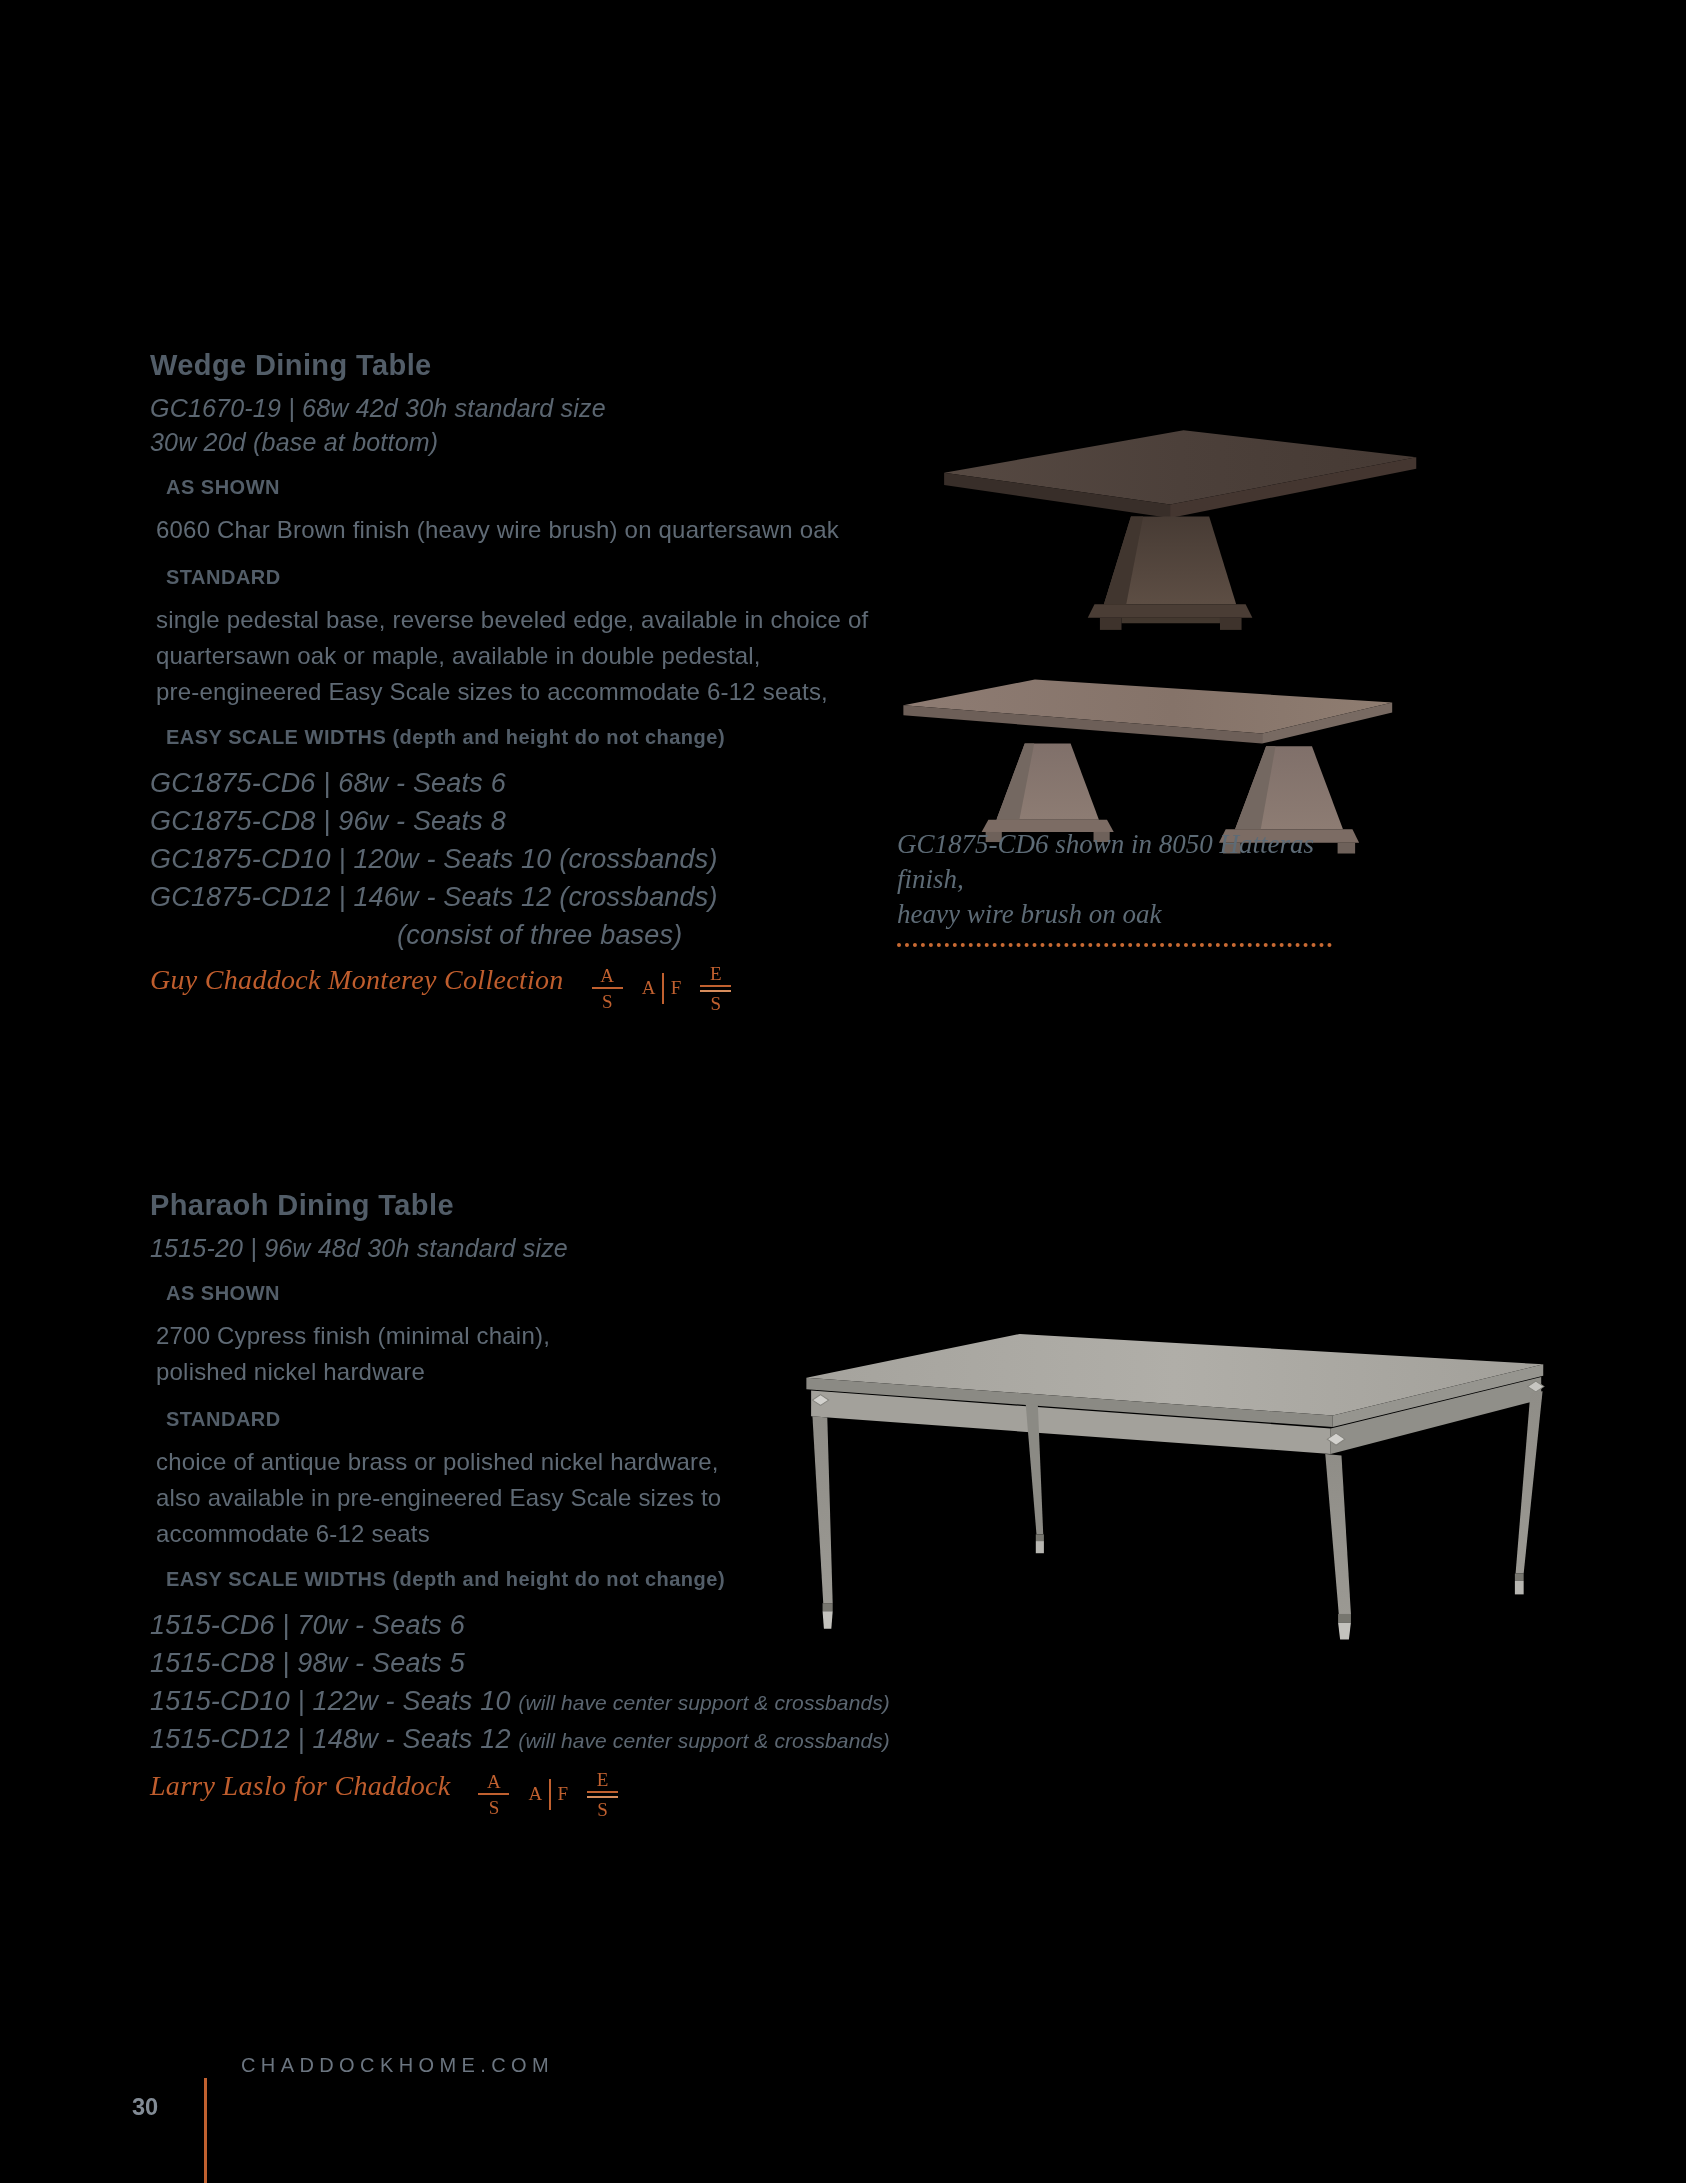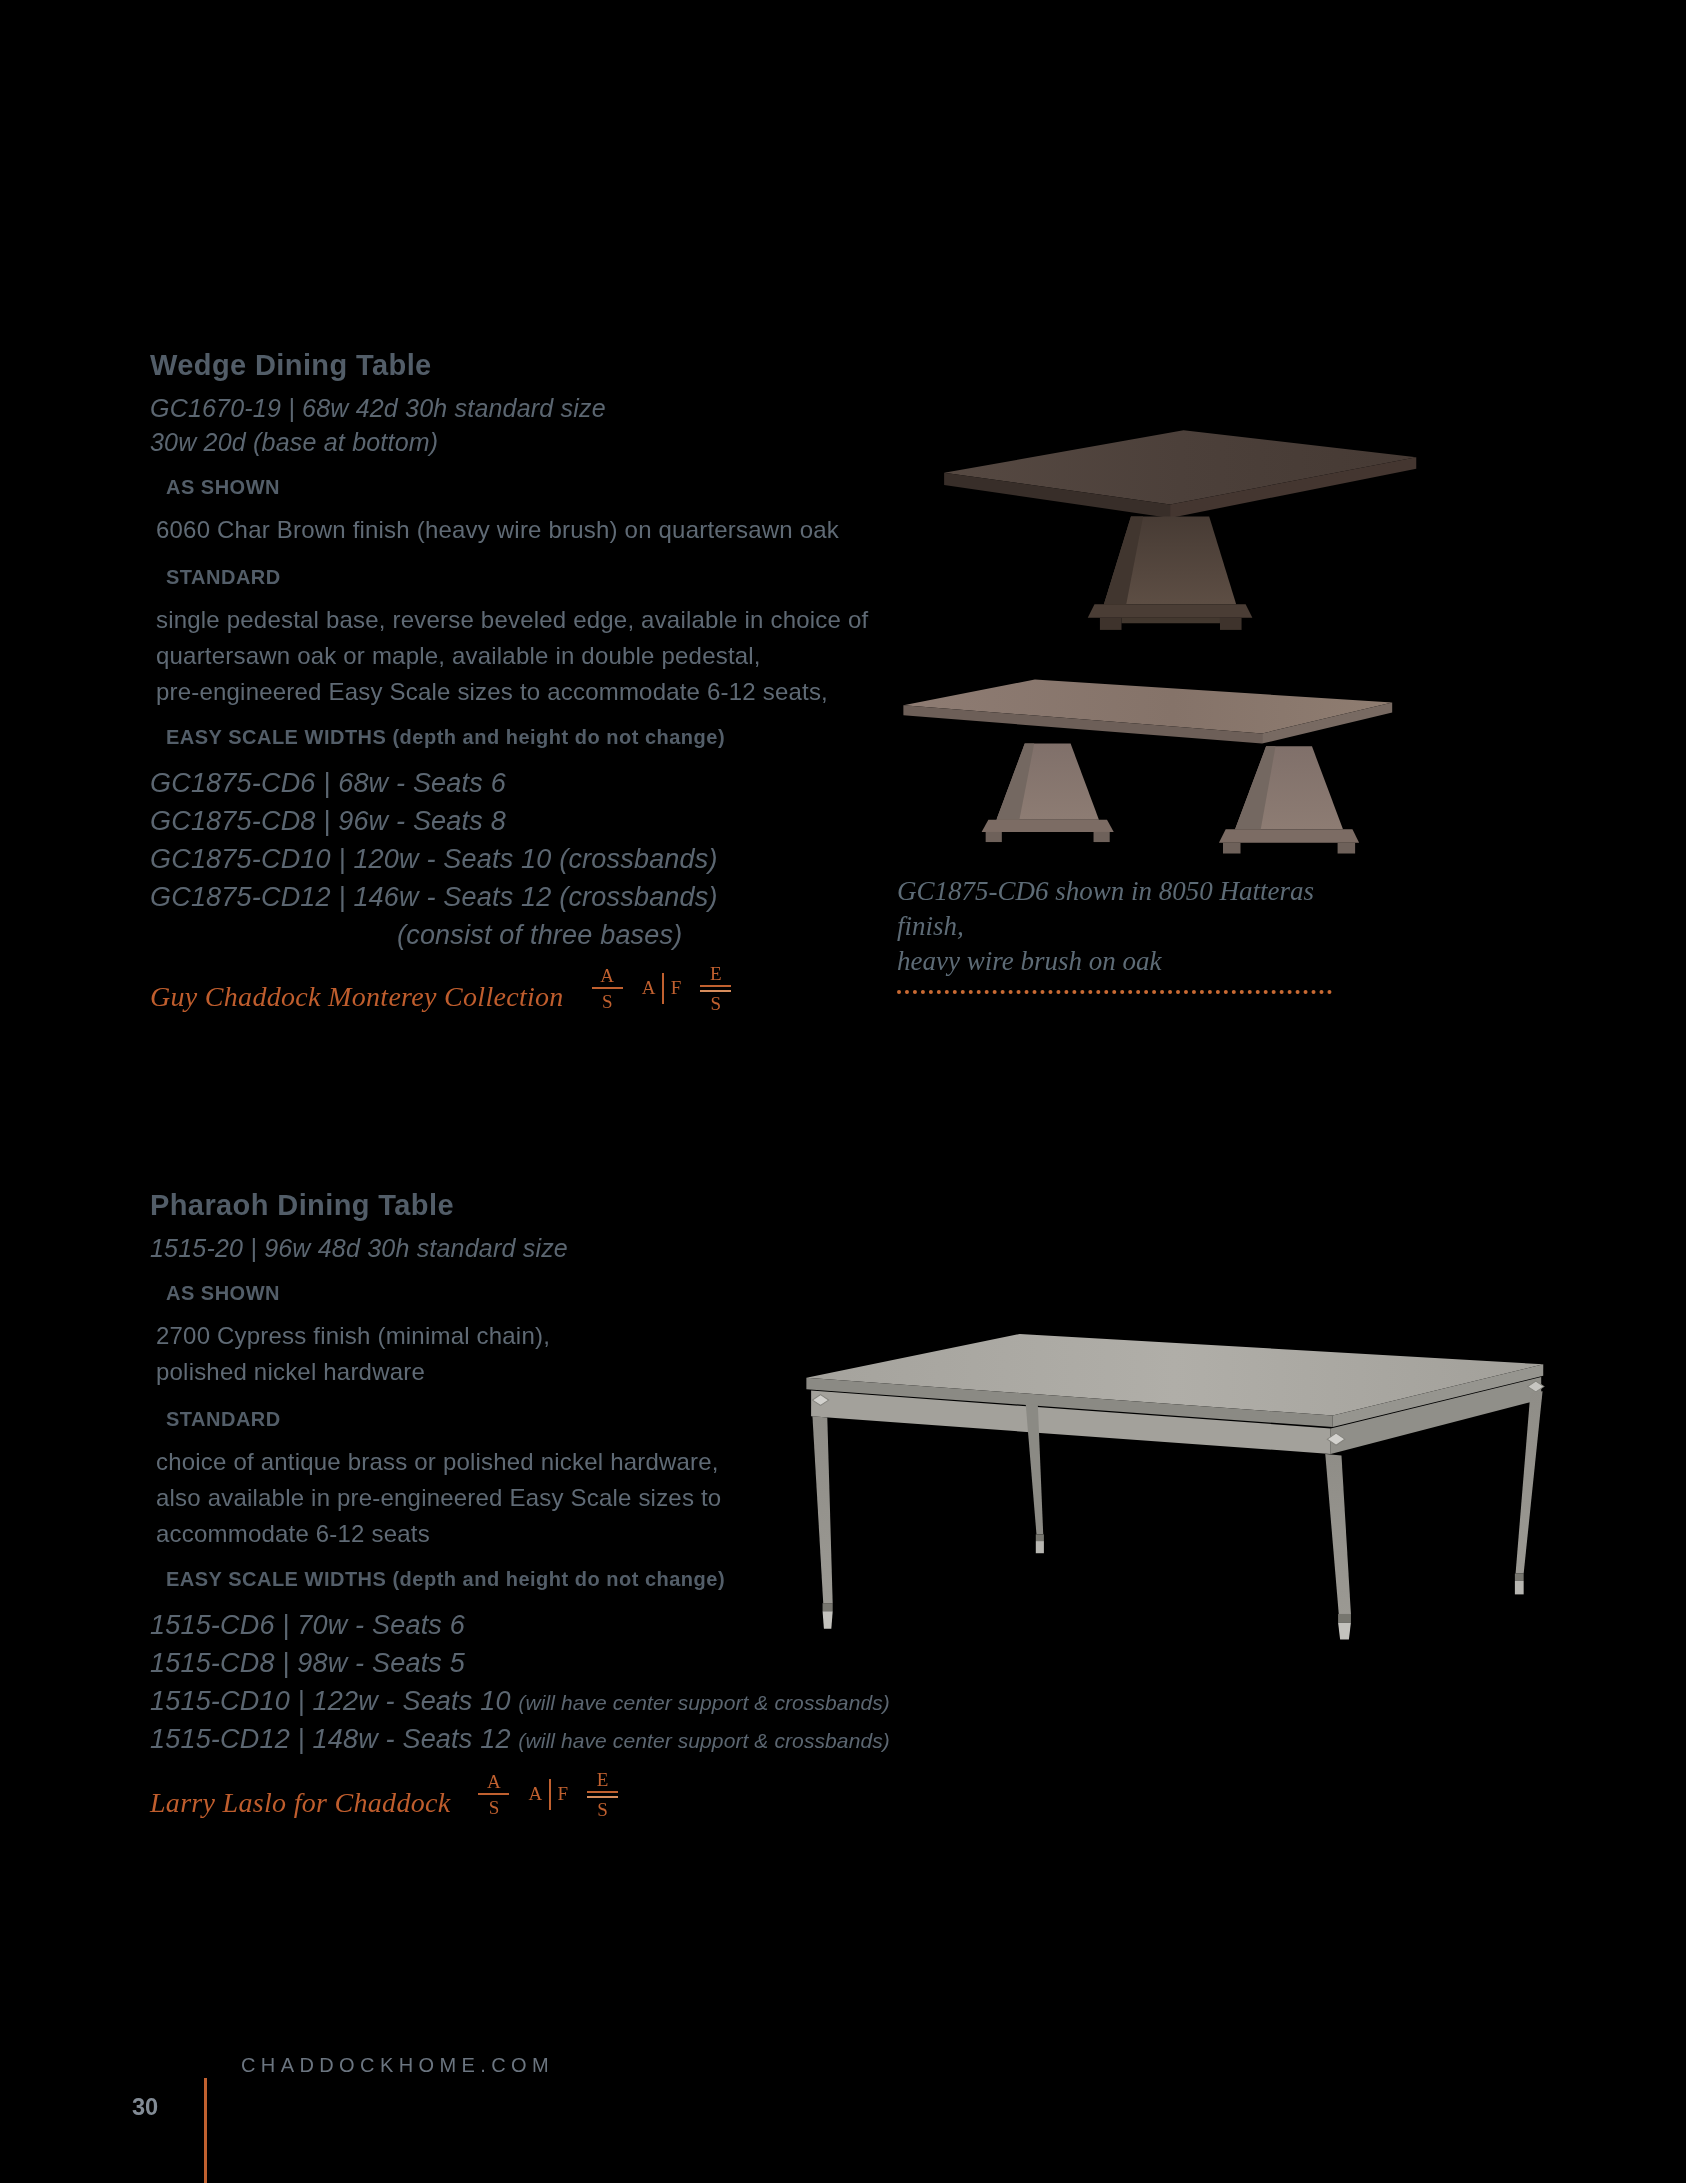--- a/index.html
+++ b/index.html
@@ -62,21 +62,21 @@
   }
   .easy-note{
     font-size:21px;
     letter-spacing:0.1px;
   }
   .easy-addendum{padding-left:247px;}
 
   .designer-row{
     margin-top:10.8px;
     display:flex;
-    align-items:flex-end;
+    align-items:flex-start;
   }
   .designer{
     font-family:"Liberation Serif", serif;
     font-style:italic;
     font-size:28px;
     color:#bf5d2d;
     letter-spacing:0.3px;
   }
   .marks{display:inline-flex;align-items:center;gap:19px;margin-left:28px;}
   .mark-frac{
@@ -95,21 +95,21 @@
   }
   .mark-af .vbar{width:2px;height:31px;background:#c0602f;}
 
   .photo{position:absolute;}
   #photo-wedge{left:934px;top:403px;}
   #photo-wedge-double{left:876px;top:658px;}
   #photo-pharaoh{left:803px;top:1317px;}
 
   .caption{
     position:absolute;
-    left:897px;top:874px;
+    left:897px;top:827px;
     width:459px;
   }
   .caption p{
     margin:0;
     font-family:"Liberation Serif", serif;
     font-style:italic;
     font-size:27px;
     line-height:35px;
     color:#5d6b76;
   }

